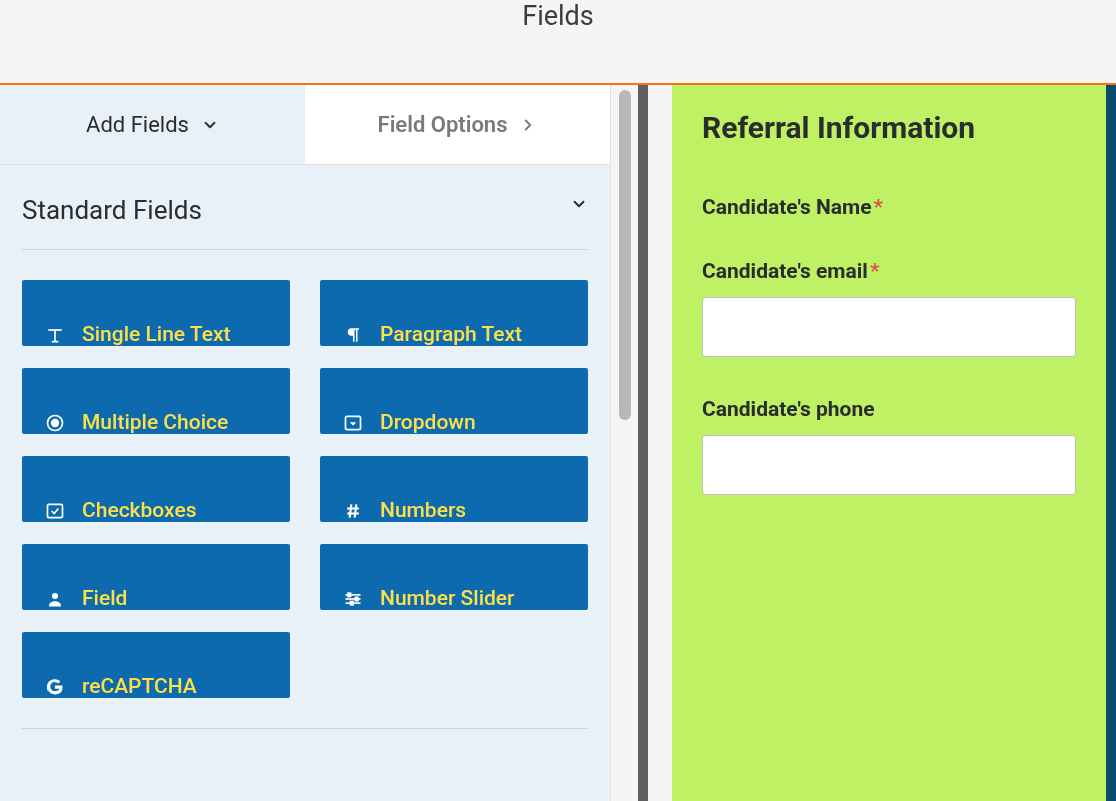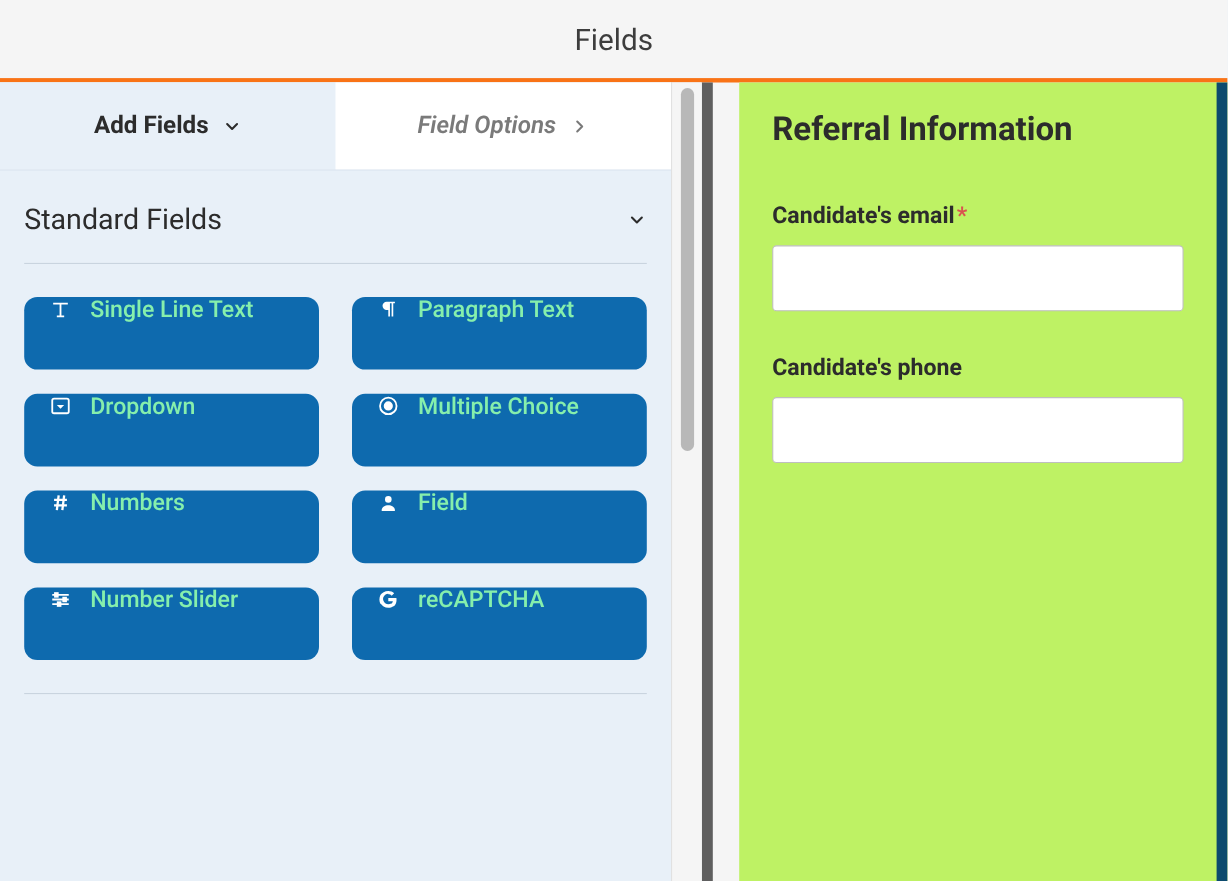--- a/index.html
+++ b/index.html
@@ -4,25 +4,24 @@
 <style>
   * { box-sizing: border-box; margin: 0; padding: 0; }
   body {
     font-family: -apple-system, BlinkMacSystemFont, "Segoe UI", Roboto, Helvetica, Arial, sans-serif;
     background: #f5f5f5;
     width: 1116px;
     height: 801px;
     overflow: hidden;
   }
   .header {
-    height: 75px;
-    display: flex;
-    align-items: center;
+    height: 85px;
+    display: flex;
     justify-content: center;
-    border-bottom: 4px solid #f97316;
+    border-bottom: 2px solid #f97316;
     background: #f5f5f5;
   }
   .header-title {
     font-size: 27px;
     color: #3d3d3d;
     font-weight: 400;
   }
   .main {
     display: flex;
     height: calc(100% - 75px);
@@ -62,65 +61,63 @@
     display: flex;
     align-items: center;
     justify-content: center;
     gap: 12px;
     font-size: 22px;
     cursor: pointer;
   }
   .tab.active {
     background: #e8f0f8;
     color: #2c2c2c;
-    font-weight: 700;
+    font-weight: 400;
   }
   .tab.inactive {
     background: #ffffff;
     color: #7a7a7a;
     font-weight: 600;
-    font-style: italic;
   }
   .chevron {
     width: 18px;
     height: 18px;
     display: inline-flex;
     align-items: center;
     justify-content: center;
   }
   .section {
     padding: 30px 22px 10px 22px;
   }
   .section-header {
     display: flex;
-    align-items: center;
     justify-content: space-between;
     padding-bottom: 24px;
     border-bottom: 1px solid #c9d4df;
   }
   .section-title {
     font-size: 26px;
     color: #2c2c2c;
     font-weight: 400;
   }
   .field-grid {
     display: grid;
     grid-template-columns: 1fr 1fr;
     gap: 22px 30px;
     padding-top: 30px;
     padding-bottom: 30px;
     border-bottom: 1px solid #c9d4df;
   }
   .field-btn {
     background: #0e6aae;
-    color: #86efac;
-    border-radius: 12px;
+    color: #fde047;
+    border-radius: 2px;
     height: 66px;
     display: flex;
-    align-items: flex-start;
+    align-items: flex-end;
     padding: 0 22px;
     gap: 16px;
     font-size: 21px;
     font-weight: 500;
     cursor: pointer;
   }
   .fi {
     width: 22px;
     height: 22px;
     display: inline-flex;
@@ -244,37 +241,46 @@
               <svg width="18" height="20" viewBox="0 0 24 24" fill="#fff">
                   <path d="M10 3a5 5 0 0 0 0 10h2v8h2V5h2v16h2V5h2V3H10z"></path>
                 </svg>
             </span>
             <span>Paragraph Text</span>
           </div>
 
           <div class="field-btn">
             <span class="fi">
               <svg width="20" height="20" viewBox="0 0 24 24" fill="none" stroke="#fff" stroke-width="2">
+                  <circle cx="12" cy="12" r="9"></circle>
+                  <circle cx="12" cy="12" r="4" fill="#fff"></circle>
+                </svg>
+            </span>
+            <span>Multiple Choice</span>
+          </div>
+
+          <div class="field-btn">
+            <span class="fi">
+              <svg width="20" height="20" viewBox="0 0 24 24" fill="none" stroke="#fff" stroke-width="2">
                   <rect x="3" y="4" width="18" height="16" rx="2"></rect>
                   <polyline points="8 11 12 15 16 11" fill="#fff" stroke="none"></polyline>
                 </svg>
             </span>
             <span>Dropdown</span>
           </div>
 
           <div class="field-btn">
             <span class="fi">
               <svg width="20" height="20" viewBox="0 0 24 24" fill="none" stroke="#fff" stroke-width="2">
-                  <circle cx="12" cy="12" r="9"></circle>
-                  <circle cx="12" cy="12" r="4" fill="#fff"></circle>
-                </svg>
-            </span>
-            <span>Multiple Choice</span>
-          </div>
-
+                  <rect x="3" y="4" width="18" height="16" rx="2"></rect>
+                  <polyline points="8 12 11 15 16 9"></polyline>
+                </svg>
+            </span>
+            <span>Checkboxes</span>
+          </div>
 
           <div class="field-btn">
             <span class="fi">
               <svg width="20" height="20" viewBox="0 0 24 24" fill="none" stroke="#fff" stroke-width="2.5">
                   <line x1="5" y1="9" x2="19" y2="9"></line>
                   <line x1="5" y1="15" x2="19" y2="15"></line>
                   <line x1="10" y1="4" x2="8" y2="20"></line>
                   <line x1="16" y1="4" x2="14" y2="20"></line>
                 </svg>
             </span>
@@ -323,20 +329,23 @@
       <div class="scrollbar-thumb"></div>
     </div>
   </div>
 
   <div class="divider-v"></div>
 
   <div class="preview">
     <div class="form-title">Referral Information</div>
 
     <div class="form-group">
+      <label class="form-label">
+        <span>Candidate's Name</span><span class="req">*</span>
+      </label>
     </div>
 
     <div class="form-group">
       <label class="form-label">
         <span>Candidate's email</span><span class="req">*</span>
       </label>
       <input class="input" style="">
     </div>
 
     <div class="form-group">

